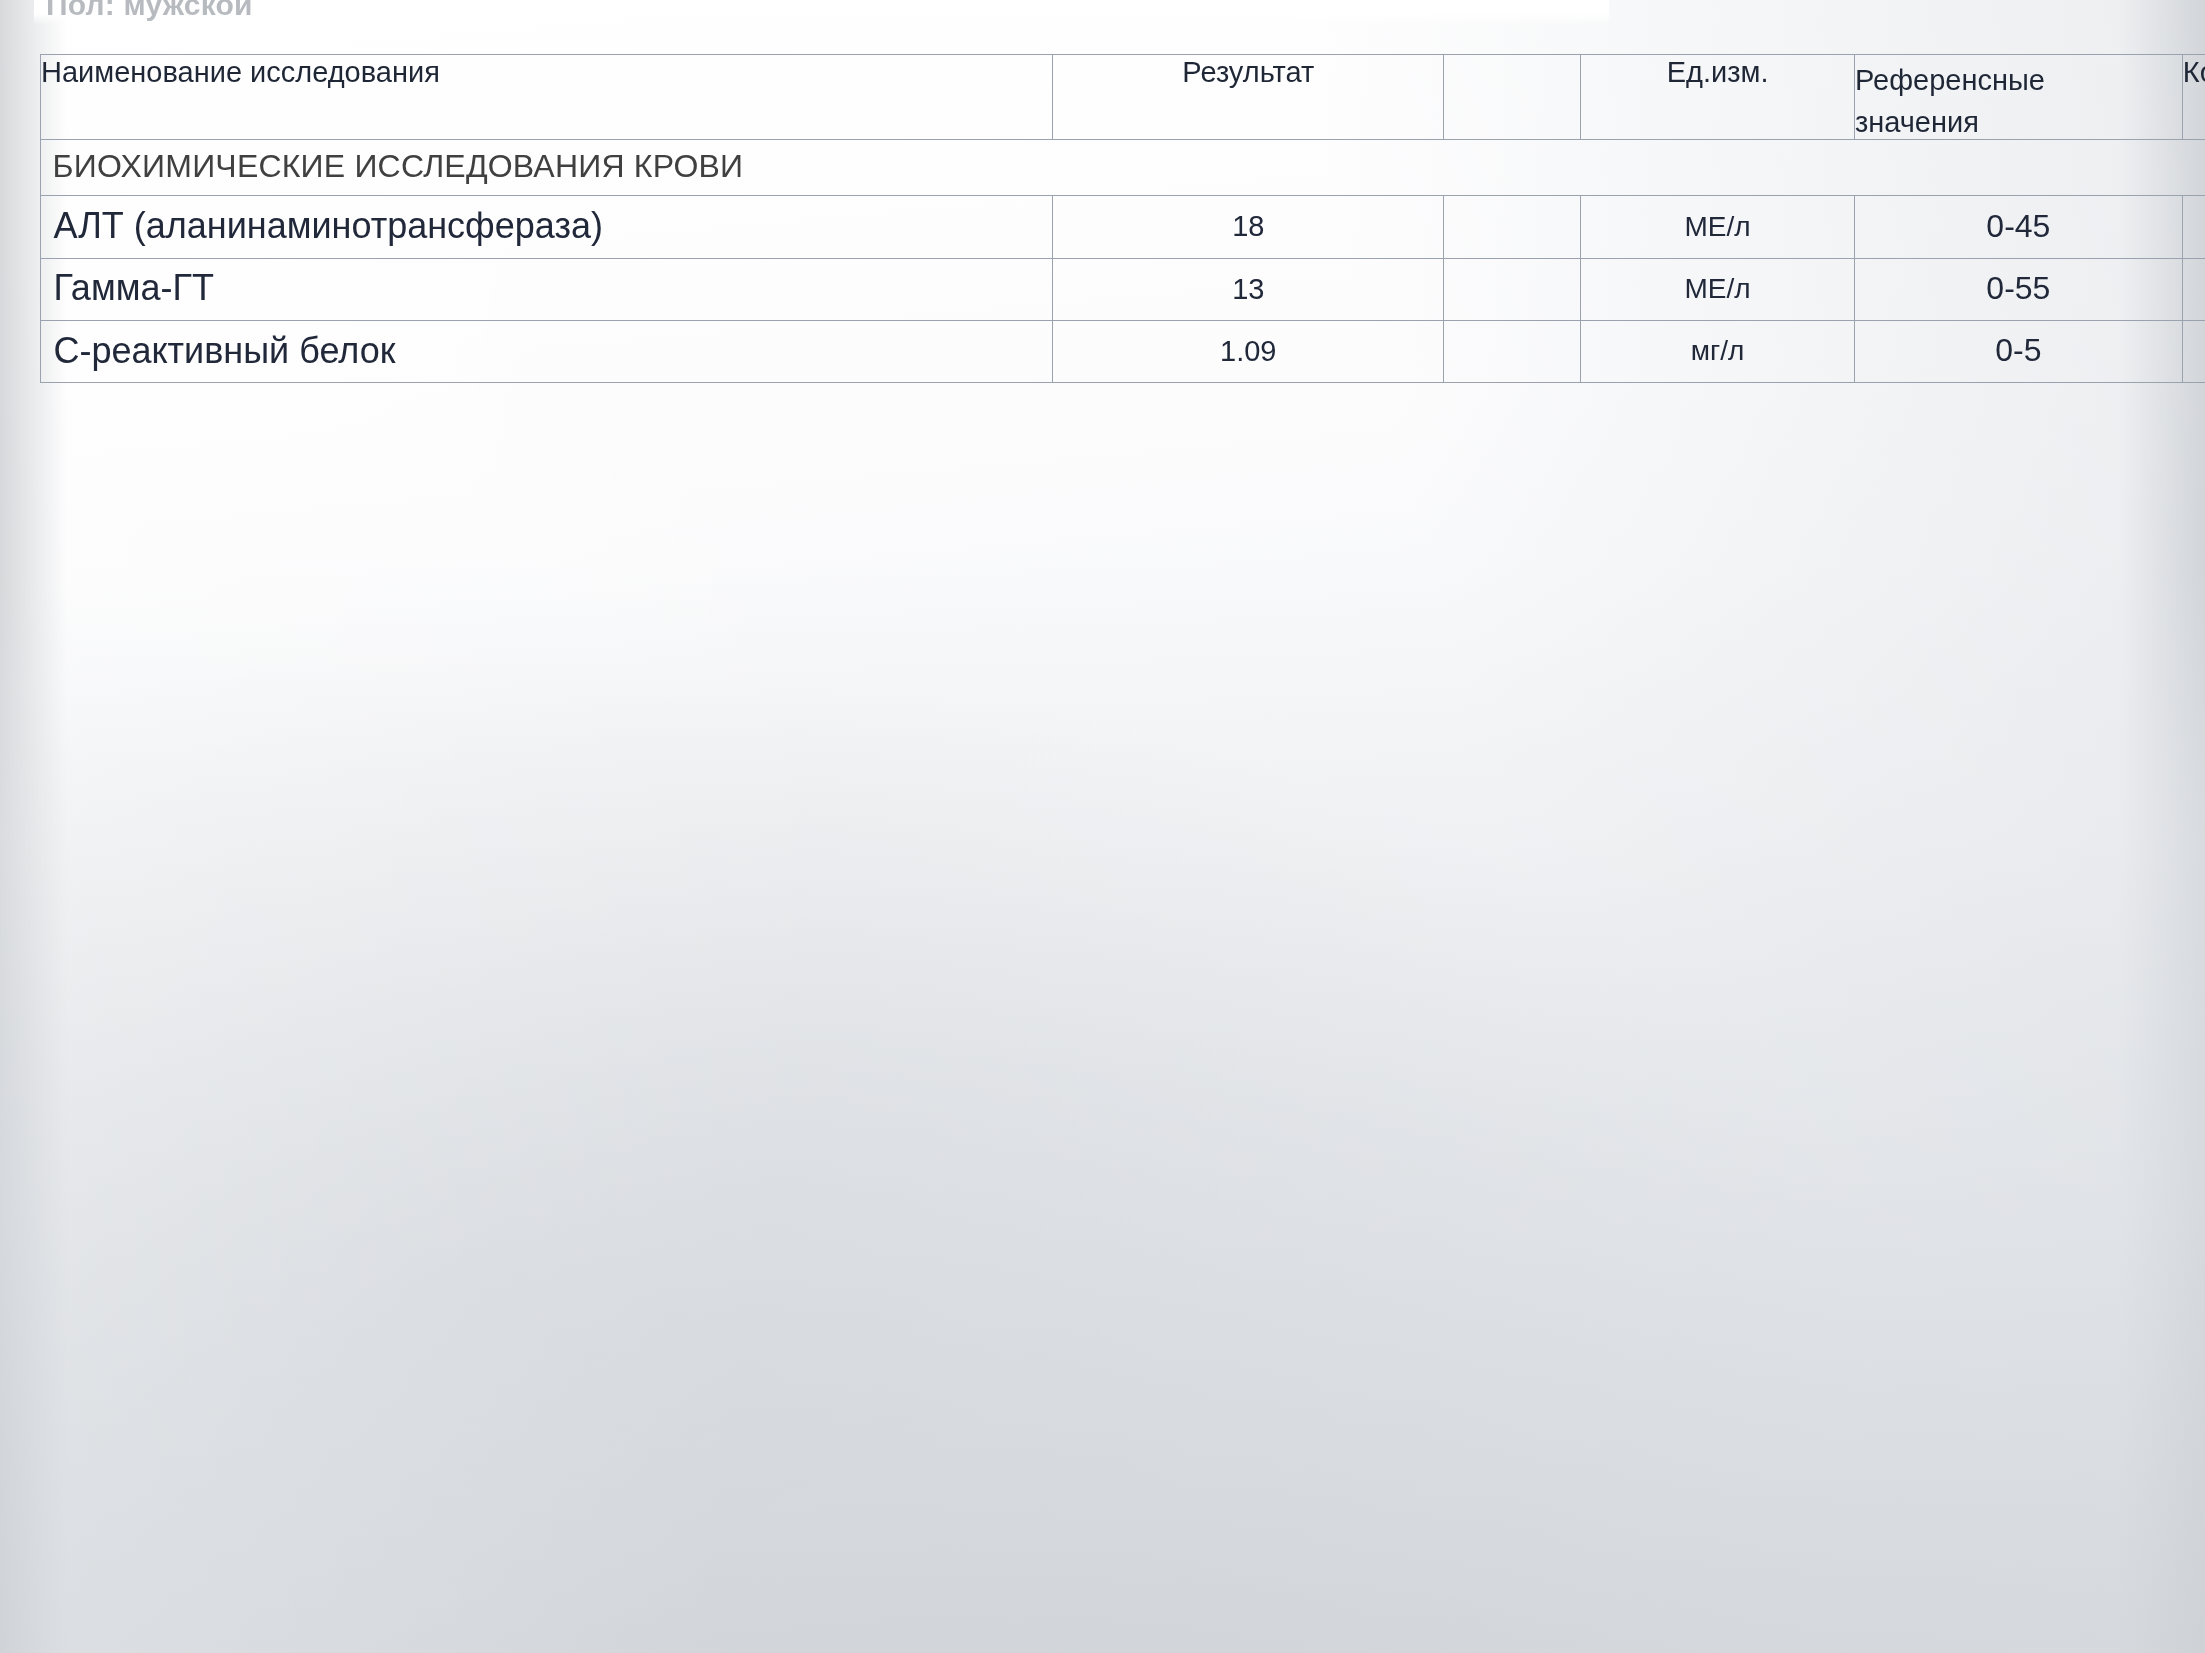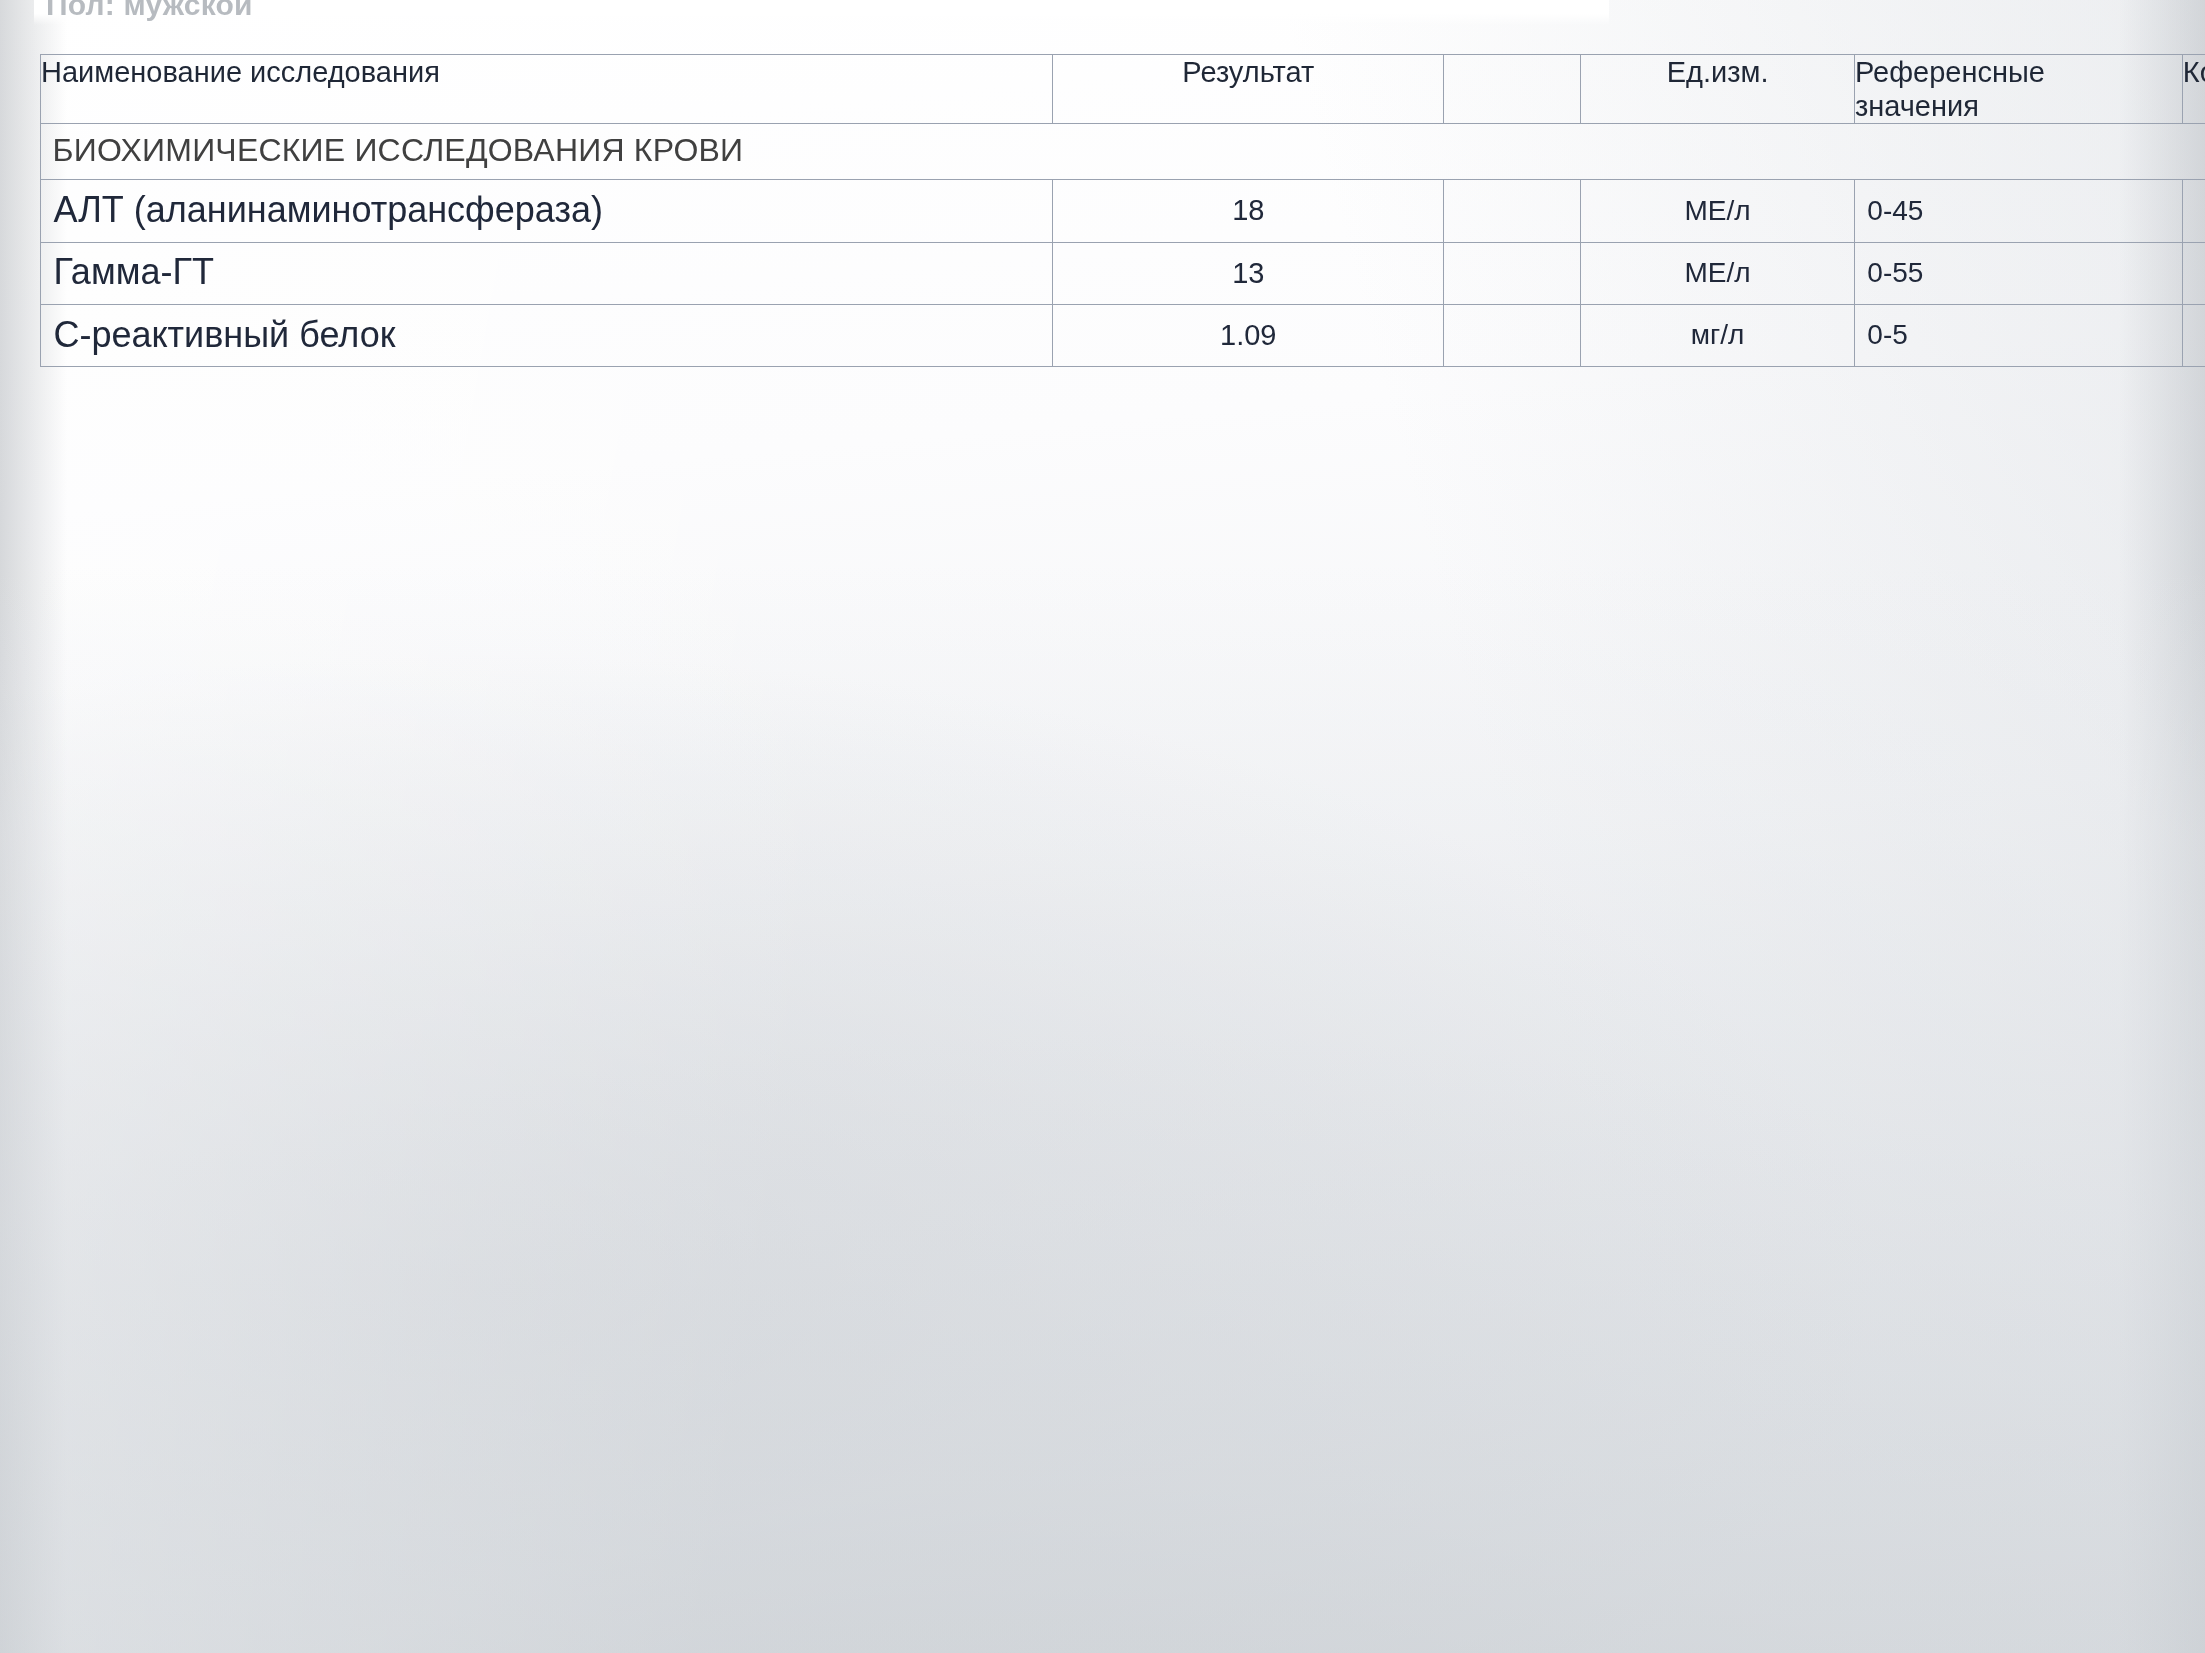--- a/index.html
+++ b/index.html
@@ -92,38 +92,38 @@
   .col-extra  { width: 53px; }
 
   .hdr-cell {
     padding: 12.4px 13.4px 16.3px 13.4px;
     vertical-align: top;
     text-align: left;
     font-size: 29px;
     color: #1f2736;
   }
   .hdr-cell.center { text-align: center; }
-  .hdr-cell .l2 { display: block; }
+  .hdr-cell .l2 { display: block; margin-top: 8px; }
 
   .section-row td {
     padding: 7.7px 13.4px 9.6px 11.5px;
     font-size: 32px;
     font-weight: normal;
     letter-spacing: 0.2px;
     color: #404040;
   }
 
   .data-row td {
     padding: 8.1px 12.4px 9px 12.4px;
     height: 44px;
   }
   .cell-name   { text-align: left; font-size: 36px; }
   .cell-result { text-align: center; font-size: 29px; }
   .cell-unit   { text-align: center; font-size: 28px; margin-top: 8px; }
-  .cell-ref    { font-size: 28px; }
+  .cell-ref    { text-align: center; font-size: 32px; }
   .cell-flag, .cell-extra { text-align: center; }
 
   
   .blur-overlay {
     position: absolute;
     left: 0; right: 0; top: 565px; bottom: 0;
     background: linear-gradient(180deg, rgba(240,241,243,0.0) 0%, rgba(232,234,237,0.35) 25%, rgba(223,226,230,0.55) 60%, rgba(214,218,222,0.60) 100%);
     pointer-events: none;
   }
 </style>

